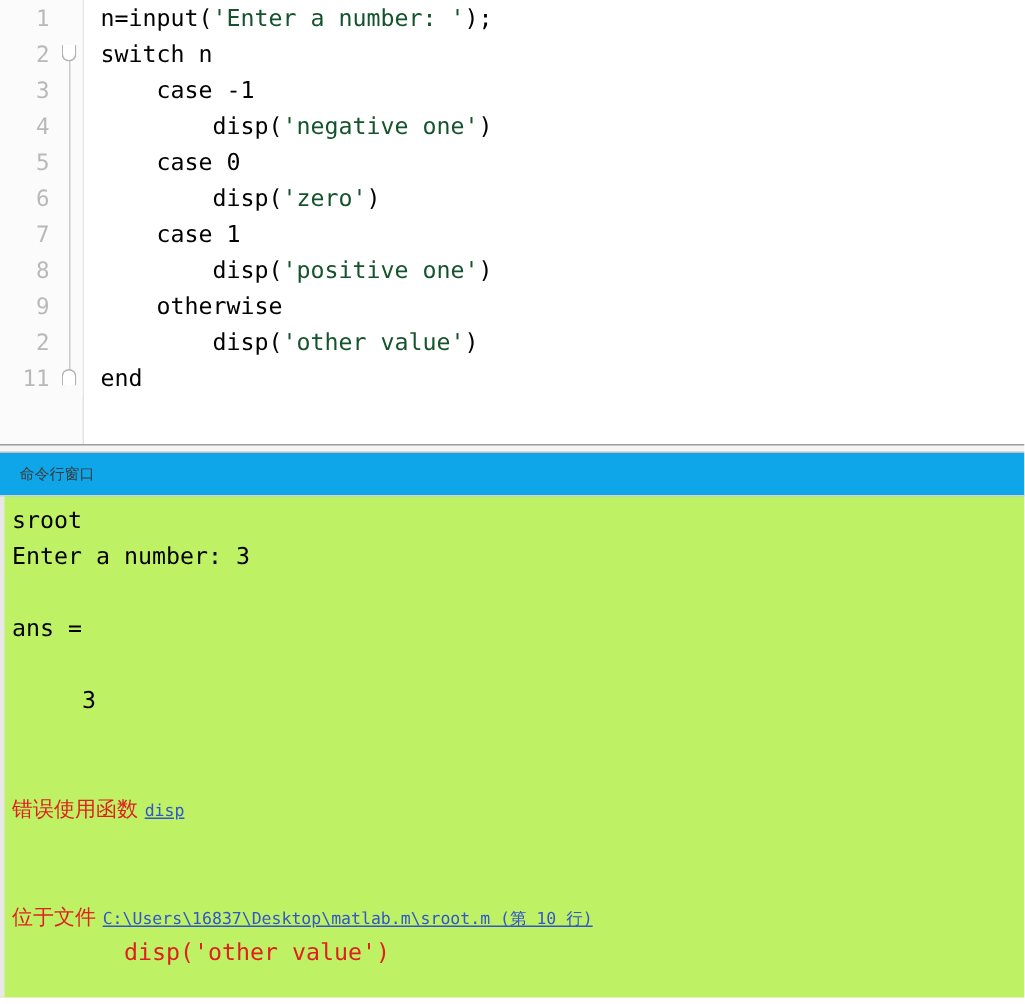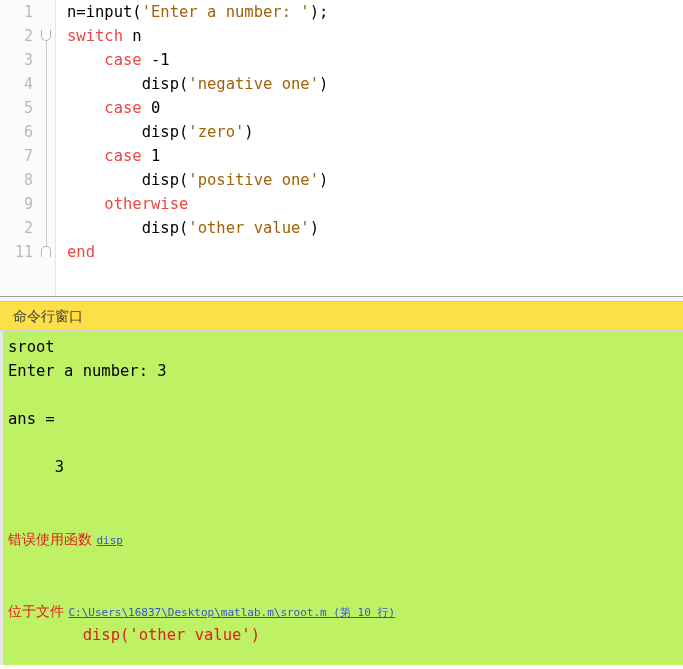--- a/index.html
+++ b/index.html
@@ -85,22 +85,22 @@
   }
   .code-text {
     position: absolute;
     left: 55px;
     top: 0;
     right: 0;
     height: 24px;
     padding-left: 12px;
     box-sizing: border-box;
   }
-  .kw  { color: #ef4444; }
-  .str { color: #a16207; margin-top: 12px; }
+  .kw  { color: #000000; }
+  .str { color: #14532d; margin-top: 12px; }
   .pln { color: #000000; }
 
   
   #gutter-bg {
     position: absolute;
     left: 0; top: 0;
     width: 55px;
     height: 296px;
     background: #fbfbfb;
     border-right: 1px solid #e4e4e4;
@@ -114,24 +114,24 @@
     background: #f5f5f5;
     border-top: 1px solid #9c9c9c;
     border-bottom: 1px solid #bfbfbf;
     box-sizing: border-box;
   }
 
   
   #cmd-title {
     height: 29px;
     line-height: 29px;
-    background: #fde047;
+    background: #0ea5e9;
     border-bottom: 1px solid #d4d4d4;
     padding-left: 13px;
-    font-size: 14px;
+    font-size: 10px;
     font-family: "DejaVu Sans", "Liberation Sans", sans-serif;
     color: #3c3c3c;
     box-sizing: border-box;
     user-select: none;
   }
   #cmd-body {
     position: relative;
     height: 334px;
     background: #bef264;
     border-left: 3px solid #e8e8e8;

